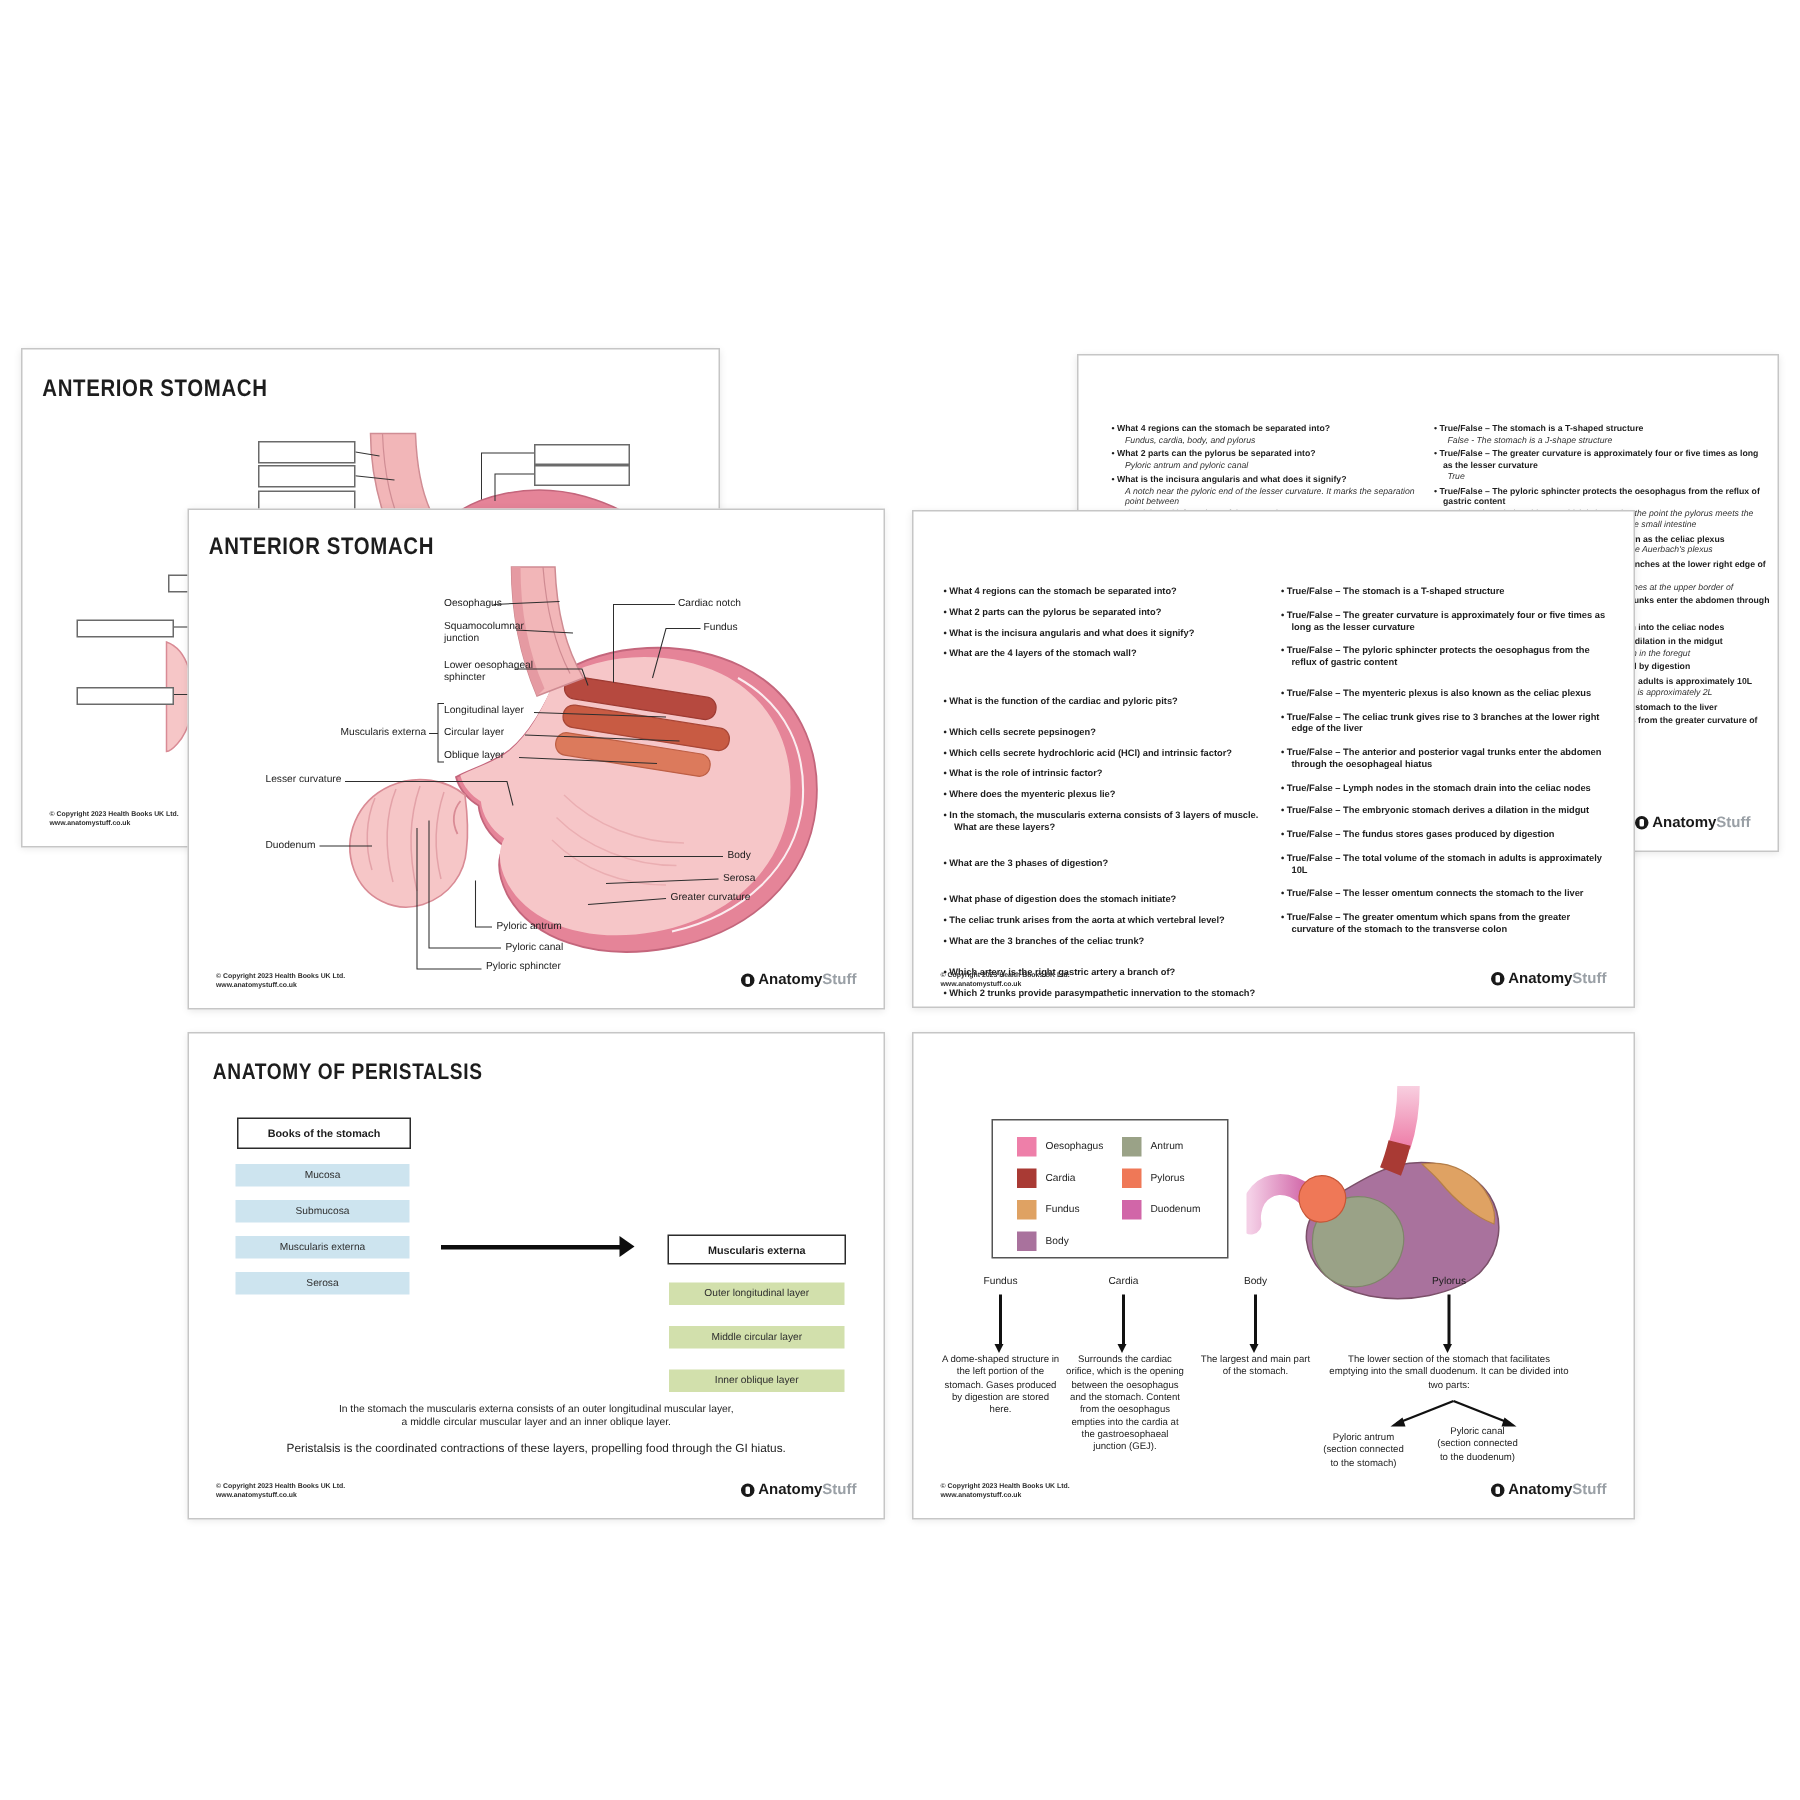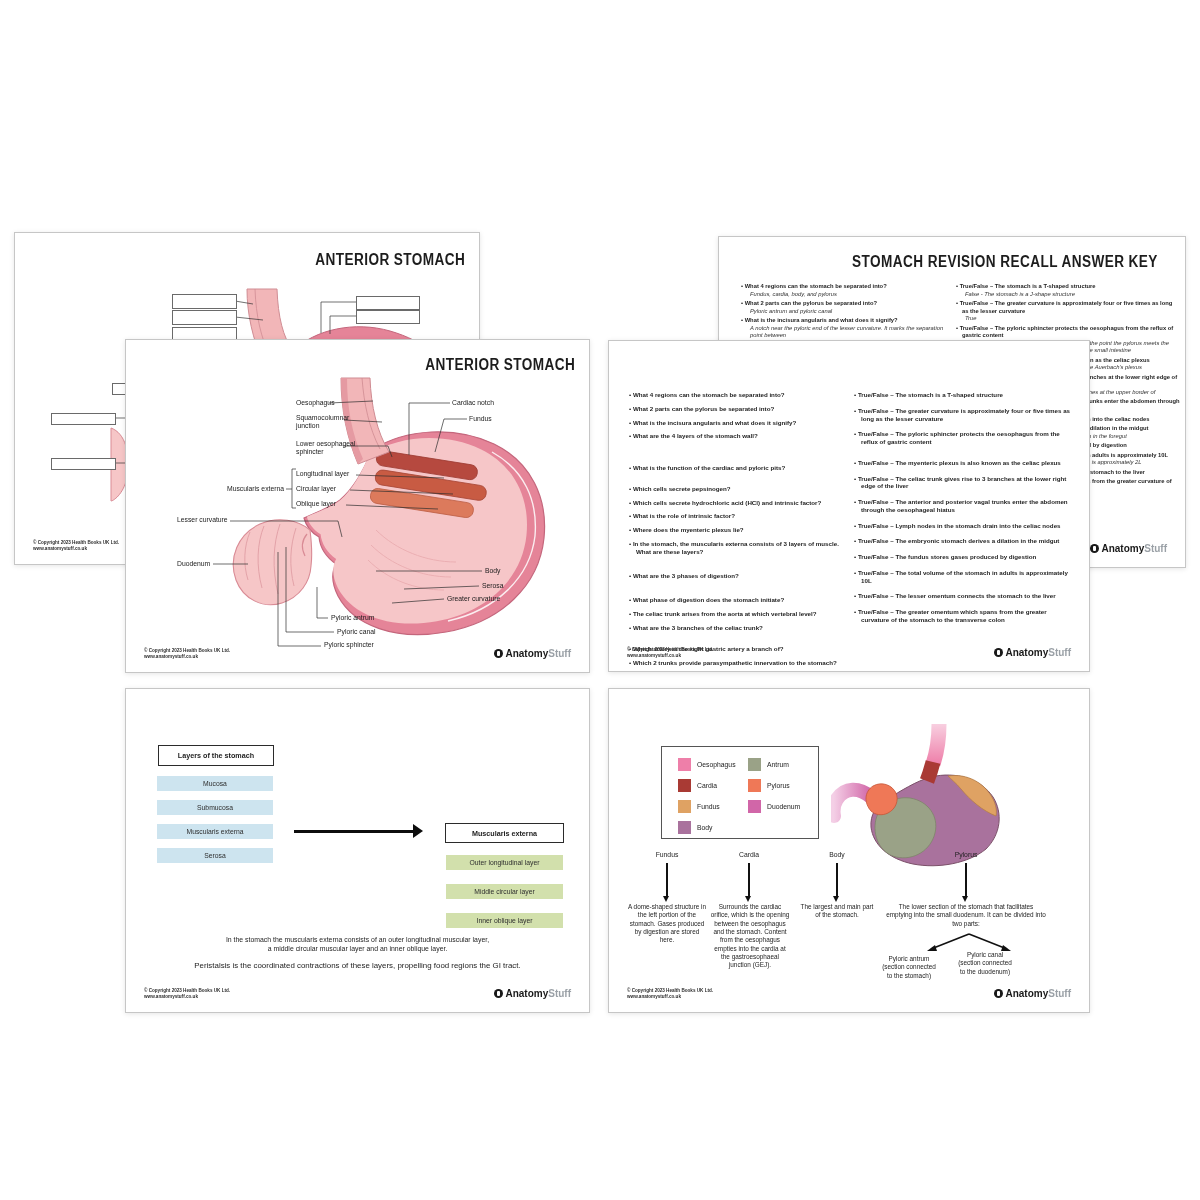--- a/index.html
+++ b/index.html
@@ -5,21 +5,21 @@
   html,body{margin:0;padding:0;background:#ffffff;}
   body{width:1200px;height:1200px;position:relative;font-family:"Liberation Sans",sans-serif;overflow:hidden;}
   .page{position:absolute;background:#fff;border:1px solid #c6c6c6;box-shadow:0 1px 5px rgba(0,0,0,.10);overflow:hidden;box-sizing:border-box;}
   #page-blank{left:14px;top:232px;width:466px;height:333px;z-index:1;}
   #page-answerkey{left:718px;top:236px;width:468px;height:332px;z-index:1;}
   #page-anterior{left:125px;top:339px;width:465px;height:334px;z-index:3;}
   #page-questions{left:608px;top:340px;width:482px;height:332px;z-index:3;}
   #page-peristalsis{left:125px;top:688px;width:465px;height:325px;z-index:1;}
   #page-regions{left:608px;top:688px;width:482px;height:325px;z-index:1;}
 
-  .poster-title{position:absolute;left:0;right:0;text-align:right;font-weight:bold;color:#1d1d1d;letter-spacing:.5px;}
+  .poster-title{position:absolute;left:0;right:0;text-align:left;font-weight:bold;color:#1d1d1d;letter-spacing:.5px;}
   .poster-title>span{display:inline-block;transform:scaleX(.85);transform-origin:center;white-space:nowrap;}
   .pre{white-space:pre-line;}
 
   
   .copyright{position:absolute;left:18px;bottom:12px;font-size:4.6px;line-height:1.35;color:#2e2e2e;font-weight:bold;}
   .logo{position:absolute;right:18px;bottom:13px;display:flex;align-items:center;gap:2px;font-size:10px;}
   .logo .ic{width:9px;height:9px;border-radius:50%;background:#191919;position:relative;display:inline-block;}
   .logo .ic::after{content:"";position:absolute;left:3px;top:2px;width:3px;height:5px;background:#fff;border-radius:1px;}
   .logo b{color:#191919;}
   .logo .lt{color:#9aa0a6;font-weight:bold;}
@@ -147,21 +147,20 @@
   <div class="blank-box bb4"></div>
   <div class="blank-box bb5"></div>
   <div class="blank-box bb6"></div>
   <div class="blank-box bb7"></div>
   <div class="blank-box bb8"></div>
   <div class="copyright pre">© Copyright 2023 Health Books UK Ltd.
 www.anatomystuff.co.uk</div>
 </div>
 
 <div class="page" id="page-answerkey">
-  <div class="poster-title"><span>STOMACH REVISION RECALL ANSWER KEY</span></div>
   <div class="ak-col ak-left">
 
       <div class="qa">
         <div class="q">What 4 regions can the stomach be separated into?</div>
         <div class="a pre">Fundus, cardia, body, and pylorus</div>
       </div>
 
       <div class="qa">
         <div class="q">What 2 parts can the pylorus be separated into?</div>
         <div class="a pre">Pyloric antrum and pyloric canal</div>
@@ -401,21 +400,22 @@
   </div>
   <div class="copyright pre">© Copyright 2023 Health Books UK Ltd.
 www.anatomystuff.co.uk</div>
   <div class="logo">
     <span class="ic"></span>
     <span><b>Anatomy</b><span class="lt">Stuff</span></span>
   </div>
 </div>
 
 <div class="page" id="page-peristalsis">
-  <div class="box-outline p-header">Layers of the stomach</div>
+  <div class="poster-title"><span>ANATOMY OF PERISTALSIS</span></div>
+  <div class="box-outline p-header">Books of the stomach</div>
   <div class="stack">
 
       <div class="layer">Mucosa</div>
 
       <div class="layer">Submucosa</div>
 
       <div class="layer">Muscularis externa</div>
 
       <div class="layer">Serosa</div>
 
@@ -426,21 +426,21 @@
 
       <div class="layer">Outer longitudinal layer</div>
 
       <div class="layer">Middle circular layer</div>
 
       <div class="layer">Inner oblique layer</div>
 
   </div>
   <div class="p-para1 pre">In the stomach the muscularis externa consists of an outer longitudinal muscular layer,
 a middle circular muscular layer and an inner oblique layer.</div>
-  <div class="p-para2">Peristalsis is the coordinated contractions of these layers, propelling food regions the GI tract.</div>
+  <div class="p-para2">Peristalsis is the coordinated contractions of these layers, propelling food through the GI hiatus.</div>
   <div class="copyright pre">© Copyright 2023 Health Books UK Ltd.
 www.anatomystuff.co.uk</div>
   <div class="logo">
     <span class="ic"></span>
     <span><b>Anatomy</b><span class="lt">Stuff</span></span>
   </div>
 </div>
 
 <div class="page" id="page-regions">
   <div class="legend">

